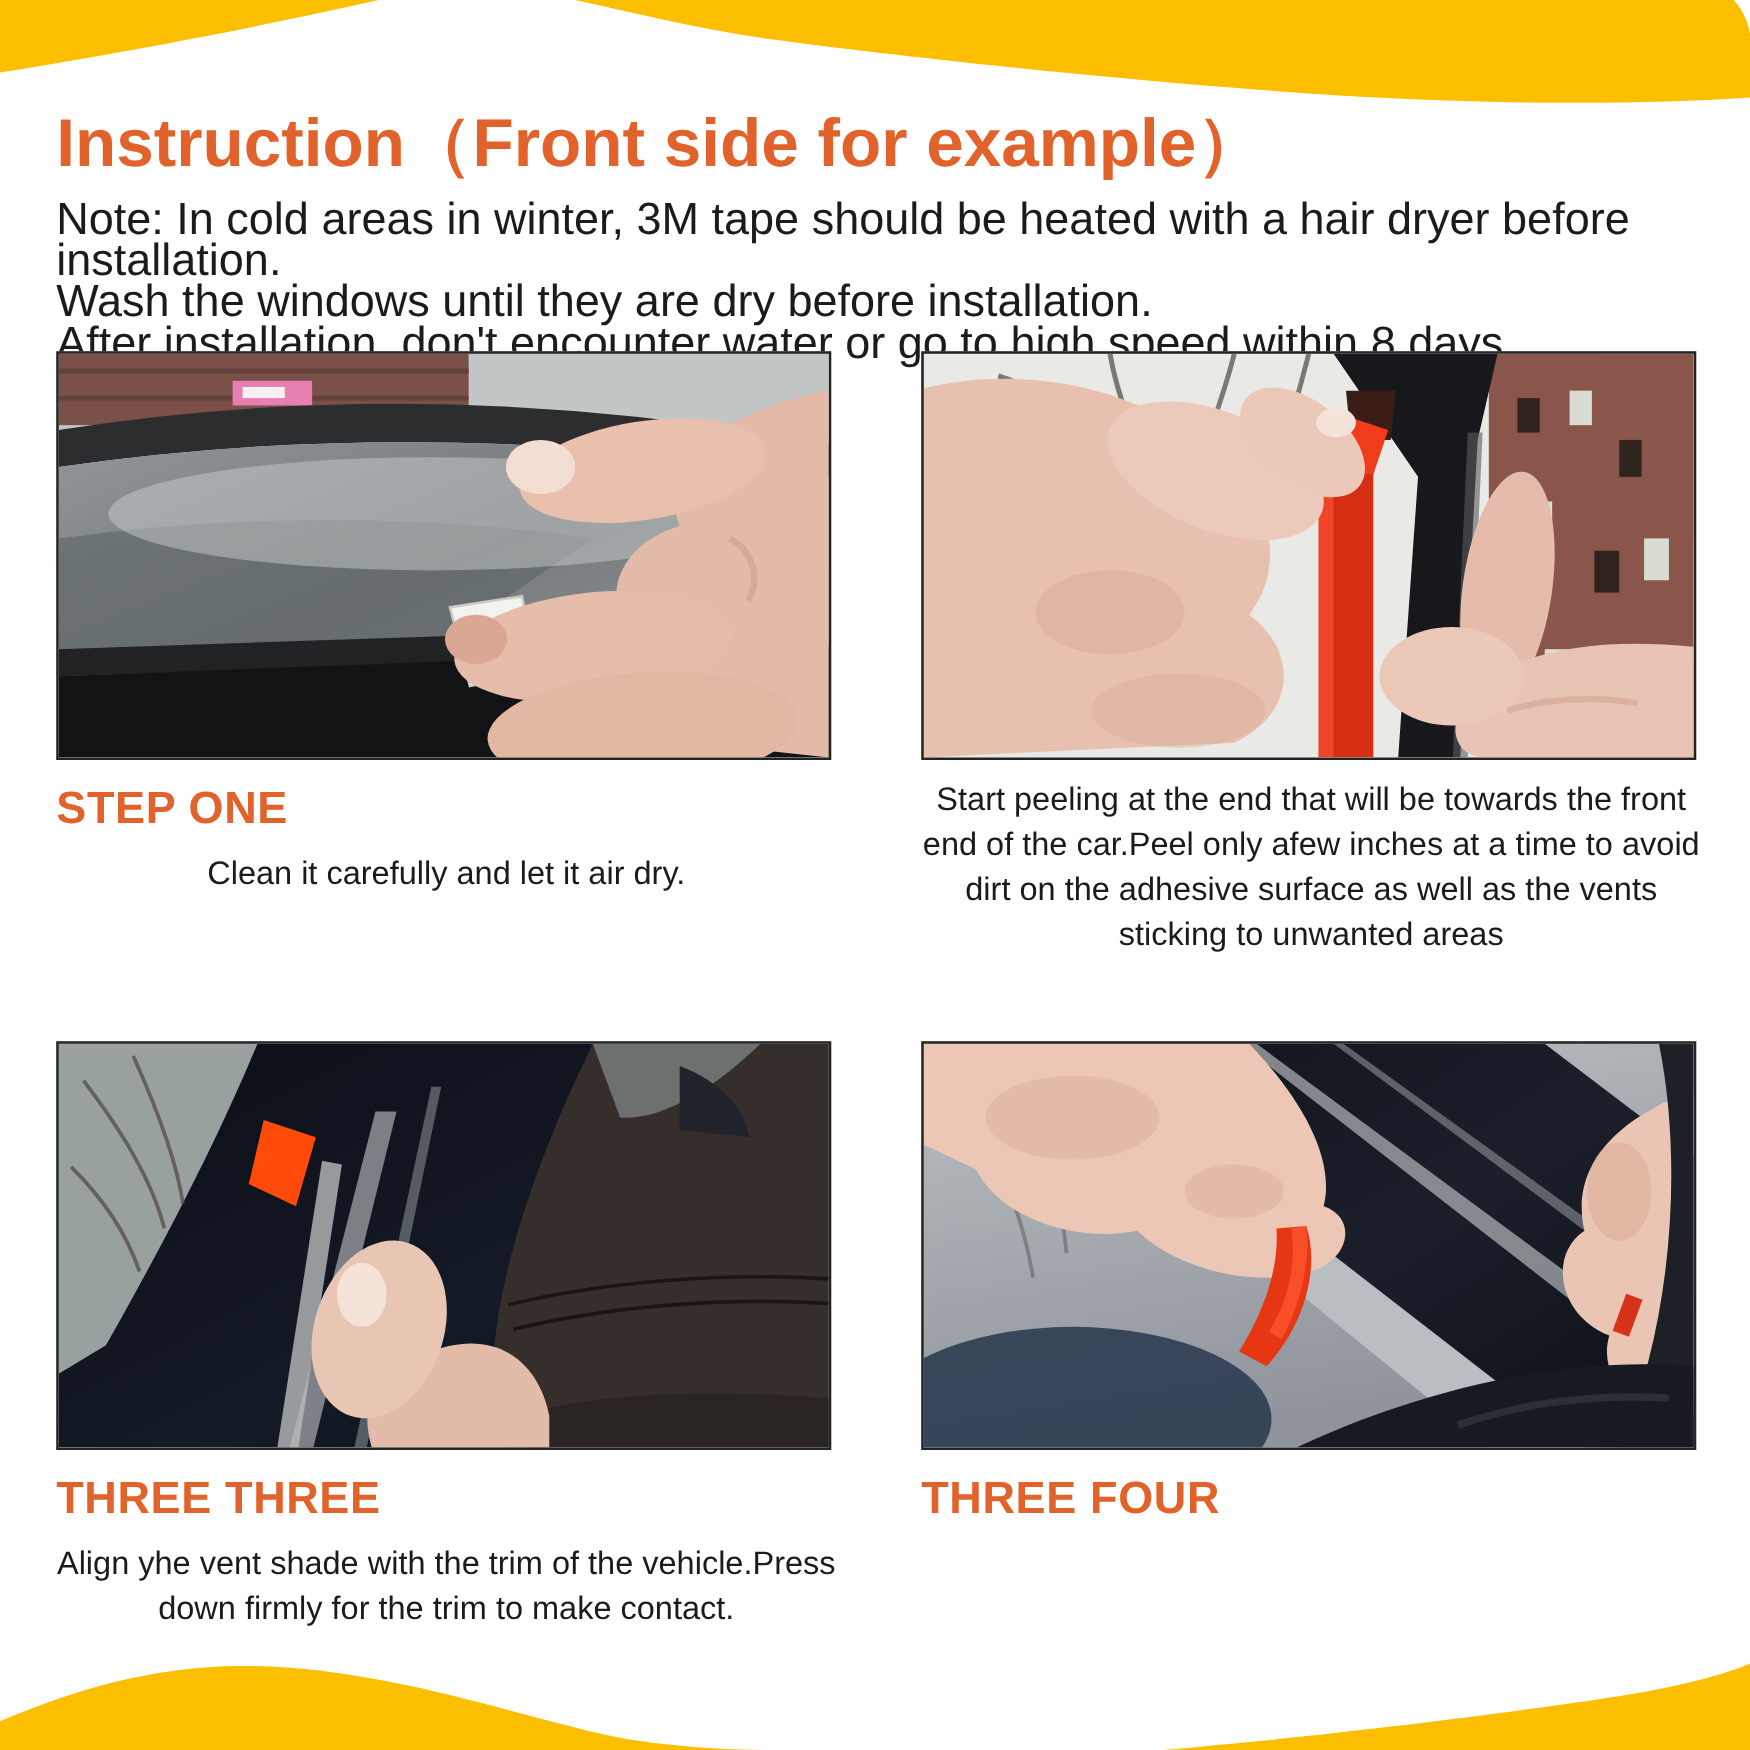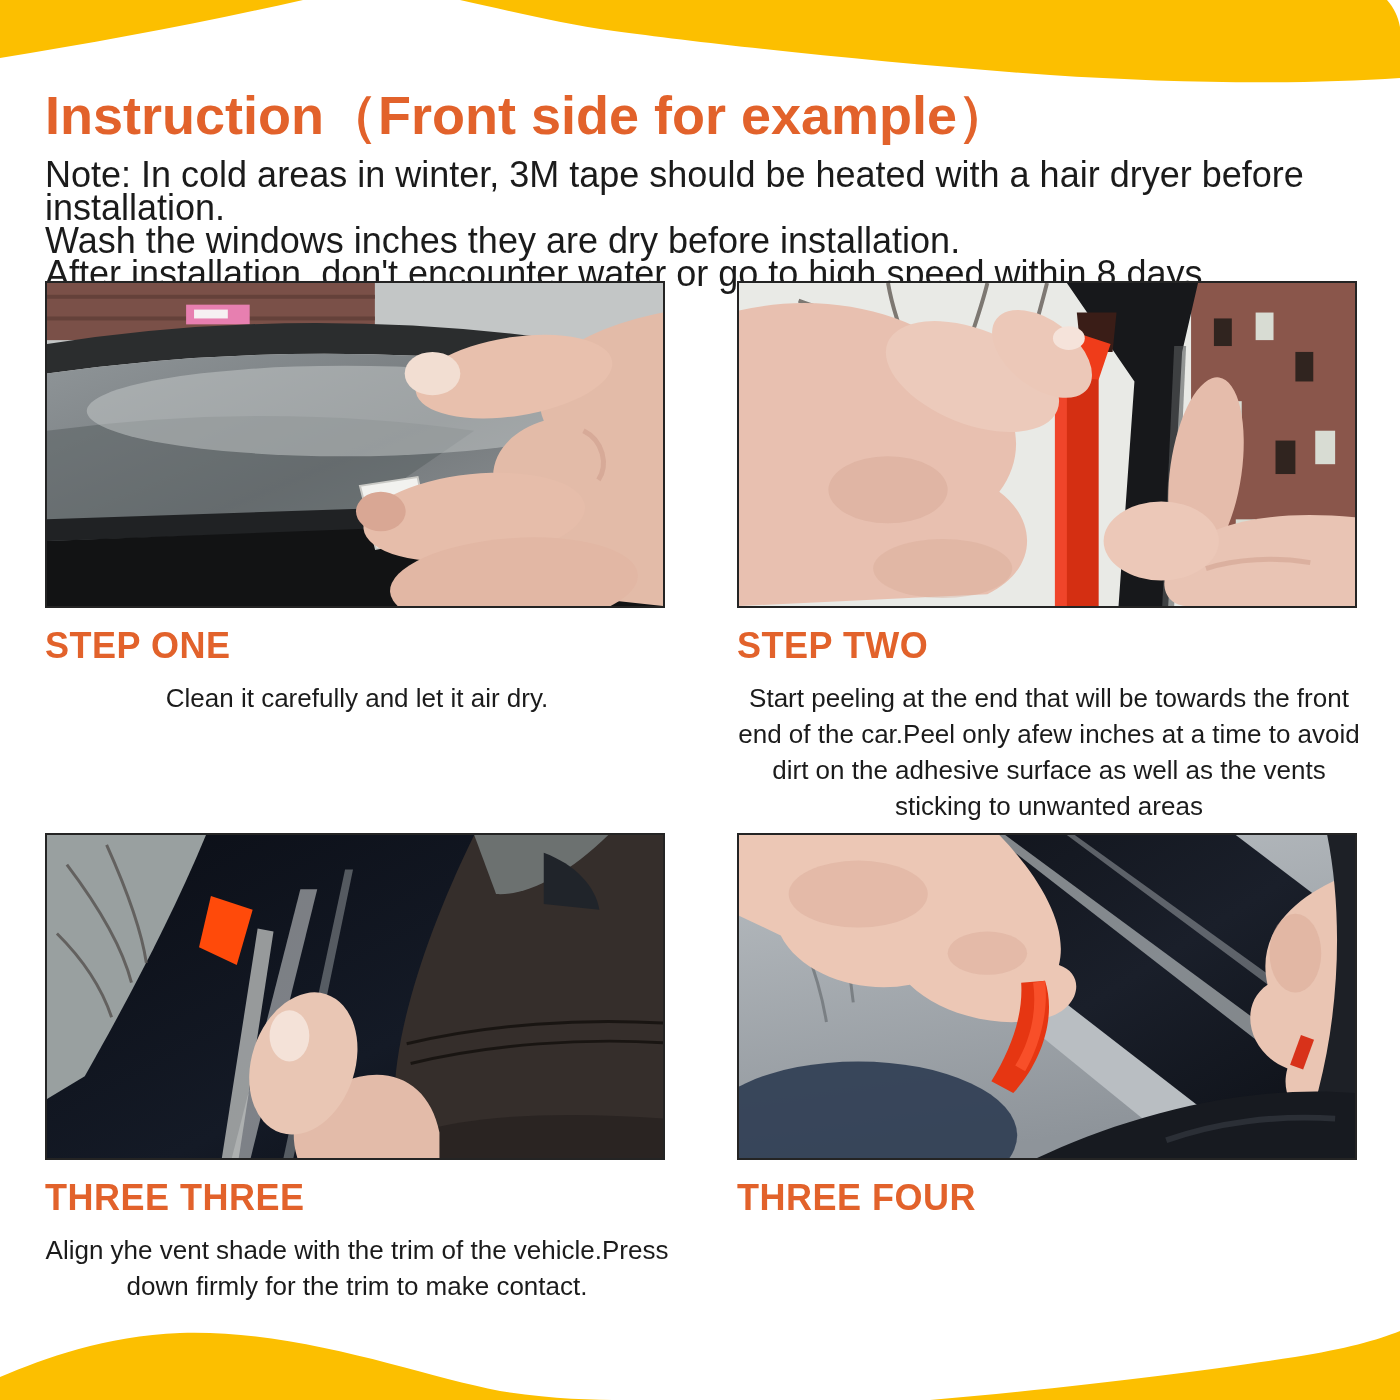--- a/index.html
+++ b/index.html
@@ -66,21 +66,21 @@
 
   <svg class="deco deco-bottom" viewBox="0 0 1400 100" preserveAspectRatio="none" aria-hidden="true">
     <path d="M0,100 L0,77 C45,58 105,36 180,33 C300,29 420,76 500,91 C550,99 590,100 625,100 Z" fill="#fcbf00"></path>
     <path d="M930,100 C1070,88 1210,70 1295,57 C1345,49 1378,40 1400,31 L1400,100 Z" fill="#fcbf00"></path>
   </svg>
 
   <div class="page-title">Instruction（Front side for example）</div>
 
   <div class="note">
     <div>Note: In cold areas in winter, 3M tape should be heated with a hair dryer before installation.</div>
-    <div>Wash the windows inches they are dry before installation.</div>
+    <div>Wash the windows until they are dry before installation.</div>
     <div>After installation, don't encounter water or go to high speed within 8 days.</div>
   </div>
 
   <div class="cell cell-1">
     <figure class="photo">
       <svg viewBox="0 0 620 328" preserveAspectRatio="none">
         <defs>
           <linearGradient id="p1glass" x1="0" y1="0" x2="1" y2="1">
             <stop offset="0" stop-color="#8f9598"></stop>
             <stop offset="0.45" stop-color="#74797c"></stop>
@@ -163,21 +163,20 @@
         <ellipse cx="150" cy="210" rx="60" ry="34" fill="#d8a997" opacity="0.5"></ellipse>
         <ellipse cx="205" cy="290" rx="70" ry="30" fill="#d8a997" opacity="0.4"></ellipse>
         <g transform="rotate(8 470 190)">
             <ellipse cx="470" cy="190" rx="36" ry="95" fill="#e5bcab"></ellipse>
           </g>
         <path d="M620,238 C520,228 452,250 432,290 C422,310 432,328 452,328 L620,328 Z" fill="#e9c4b4"></path>
         <ellipse cx="425" cy="262" rx="58" ry="40" fill="#ecc8b8"></ellipse>
         <path d="M470,290 C500,280 540,278 575,284" stroke="#d2a391" stroke-width="5" fill="none" opacity="0.6"></path>
       </svg>
     </figure>
-    <h2 class="step-heading">STEP TWO</h2>
     <p class="step-caption">Start peeling at the end that will be towards the front end of the car.Peel only afew inches at a time to avoid dirt on the adhesive surface as well as the vents sticking to unwanted areas</p>
   </div>
 
   <div class="cell cell-3">
     <figure class="photo">
       <svg viewBox="0 0 620 328" preserveAspectRatio="none">
         <defs>
           <linearGradient id="p3visor" x1="0" y1="0" x2="1" y2="1">
             <stop offset="0" stop-color="#0b0e16"></stop>
             <stop offset="0.6" stop-color="#141a26"></stop>

